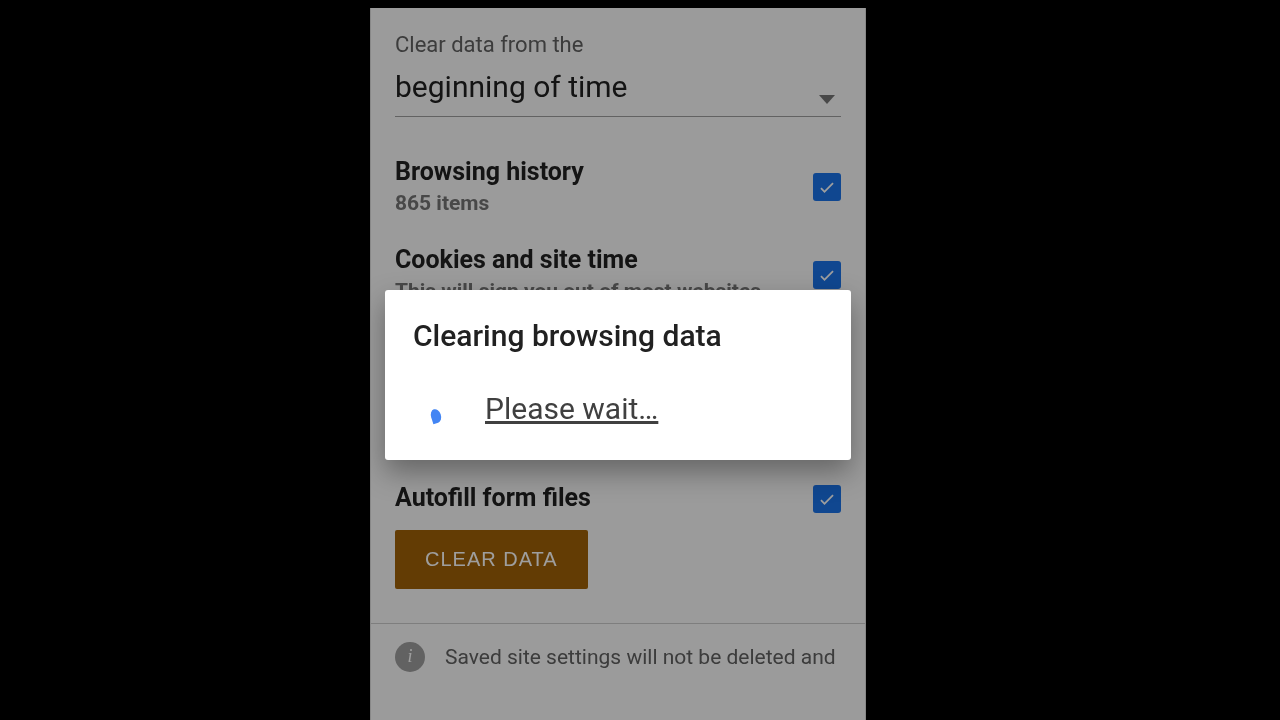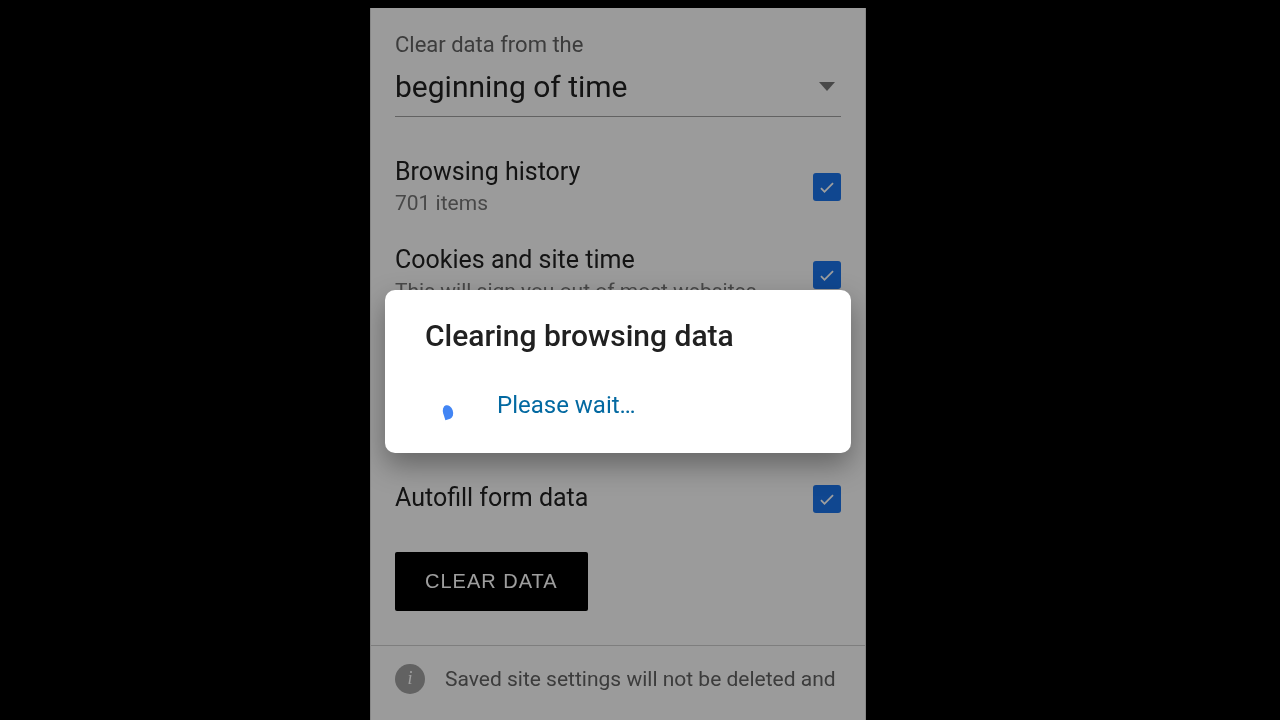--- a/index.html
+++ b/index.html
@@ -22,21 +22,21 @@
     padding: 24px 24px 0 24px;
   }
 
   .dropdown-label {
     color: #616161;
     font-size: 22px;
     margin-bottom: 8px;
   }
   .dropdown {
     display: flex;
-    align-items: center;
+    align-items: flex-end;
     justify-content: space-between;
     border-bottom: 1px solid #9e9e9e;
     padding: 4px 0 12px 0;
     margin-bottom: 26px;
     cursor: pointer;
   }
   .dropdown-value {
     color: #212121;
     font-size: 30px;
   }
@@ -47,36 +47,35 @@
     border-top: 9px solid #757575;
     margin-right: 6px;
   }
 
   .option-row {
     display: flex;
     align-items: center;
     justify-content: space-between;
     padding: 14px 0;
   }
-  .option-text { flex: 1; padding-right: 24px; }
+  .option-text { flex: 1; padding-right: 24px; font-weight: bold; }
   .option-title { color: #212121; font-size: 25px; margin-bottom: 4px; }
   .option-sub { color: #757575; font-size: 21px; line-height: 1.3; }
 
   .checkbox {
     width: 28px; height: 28px;
     background: #1a73e8;
     border-radius: 3px;
     display: flex; align-items: center; justify-content: center;
     flex-shrink: 0;
   }
   .checkbox svg { width: 20px; height: 20px; }
 
   .clear-btn {
-    margin-top: 22px;
-    background: #000000;
+    background: #a16207;
     color: #fff;
     border: none;
     font-size: 20px;
     letter-spacing: 1px;
     font-weight: 500;
     padding: 18px 30px;
     border-radius: 2px;
     cursor: pointer;
   }
 
@@ -117,39 +116,40 @@
   }
 
   
   .dialog {
     position: absolute;
     left: 50%;
     top: 282px;
     transform: translateX(-50%);
     width: 466px;
     background: #fff;
-    border-radius: 10px;
+    border-radius: 3px;
     box-shadow: 0 12px 28px rgba(0,0,0,0.35);
-    padding: 28px 32px 34px 40px;
+    padding: 28px 32px 34px 28px;
   }
   .dialog-title {
     color: #212121;
     font-size: 30px;
     font-weight: 500;
     margin-bottom: 38px;
   }
   .dialog-body {
     display: flex;
     align-items: center;
     gap: 44px;
     padding-left: 18px;
   }
   .dialog-msg {
-    color: #0369a1;
-    font-size: 24px;
+    color: #404040;
+    font-size: 30px;
+    text-decoration: underline;
   }
   .spinner-dot {
     width: 10px; height: 14px;
     border-radius: 50% 50% 50% 0;
     background: #4285f4;
     transform: rotate(-18deg);
     margin-top: 14px;
   }
 </style>
 </head>
@@ -161,21 +161,21 @@
 
     <div class="dropdown-label">Clear data from the</div>
     <div class="dropdown">
       <span class="dropdown-value">beginning of time</span>
       <span class="dropdown-caret"></span>
     </div>
 
     <div class="option-row">
       <div class="option-text">
         <div class="option-title">Browsing history</div>
-        <div class="option-sub">701 items</div>
+        <div class="option-sub">865 items</div>
       </div>
       <div class="checkbox">
         <svg viewBox="0 0 24 24">
             <path fill="#fff" d="M9 16.2l-3.5-3.5L4 14.2 9 19.2 20 8.2l-1.5-1.5z"></path>
           </svg>
       </div>
     </div>
 
     <div class="option-row">
       <div class="option-text">
@@ -207,21 +207,21 @@
       </div>
       <div class="checkbox">
         <svg viewBox="0 0 24 24">
             <path fill="#fff" d="M9 16.2l-3.5-3.5L4 14.2 9 19.2 20 8.2l-1.5-1.5z"></path>
           </svg>
       </div>
     </div>
 
     <div class="option-row">
       <div class="option-text">
-        <div class="option-title">Autofill form data</div>
+        <div class="option-title">Autofill form files</div>
       </div>
       <div class="checkbox">
         <svg viewBox="0 0 24 24">
             <path fill="#fff" d="M9 16.2l-3.5-3.5L4 14.2 9 19.2 20 8.2l-1.5-1.5z"></path>
           </svg>
       </div>
     </div>
 
     <button class="clear-btn">CLEAR DATA</button>
   </div>

